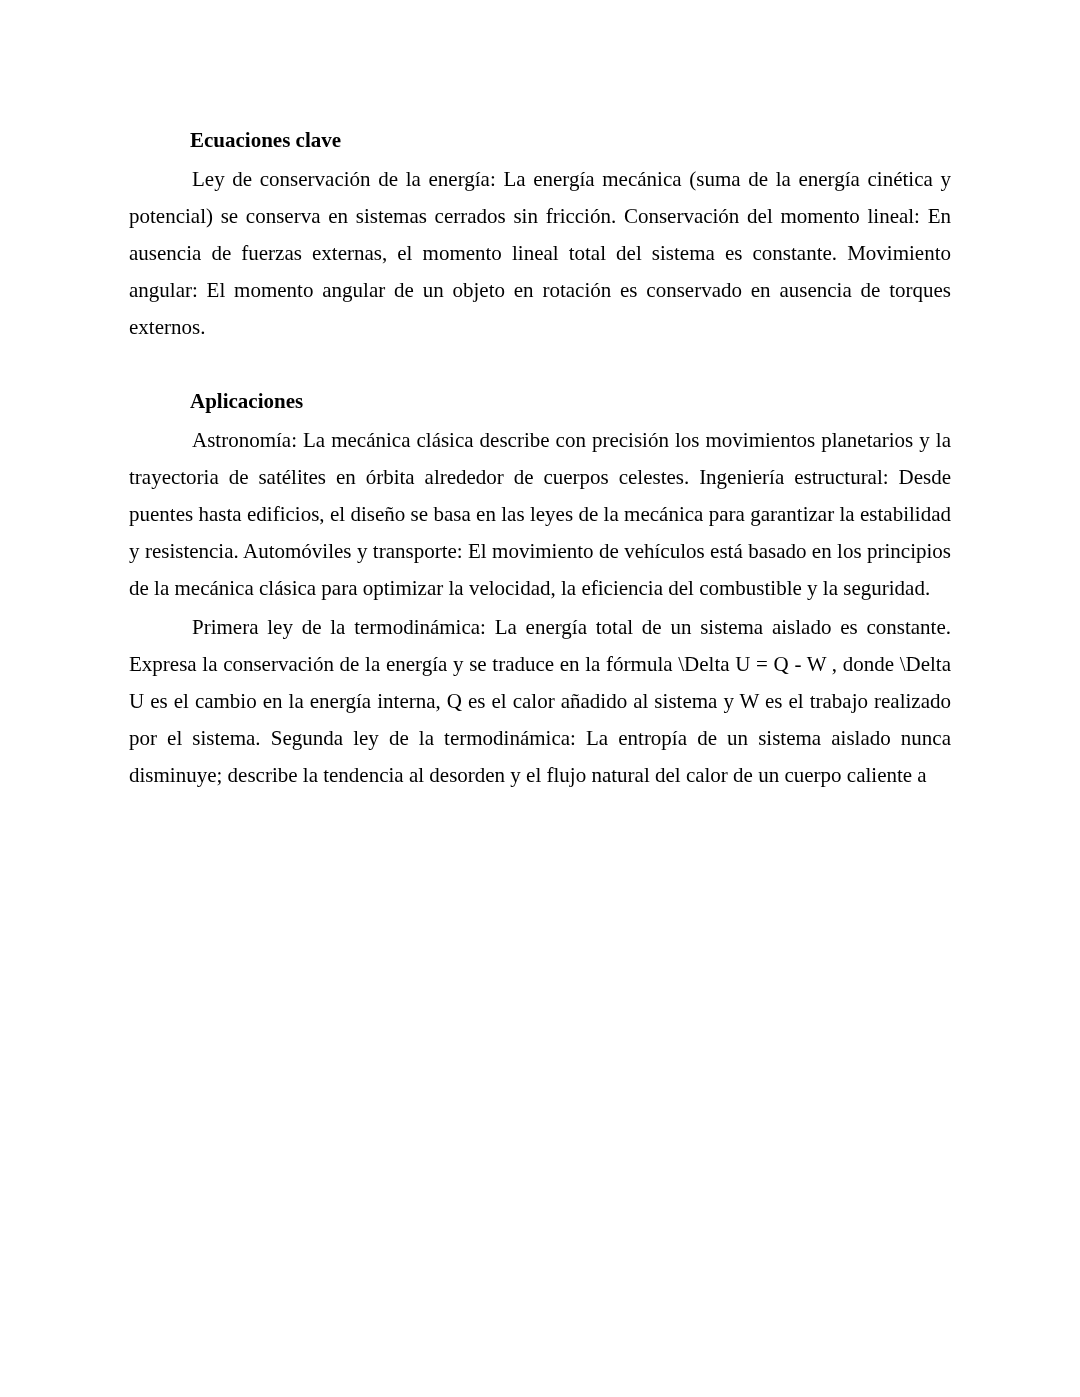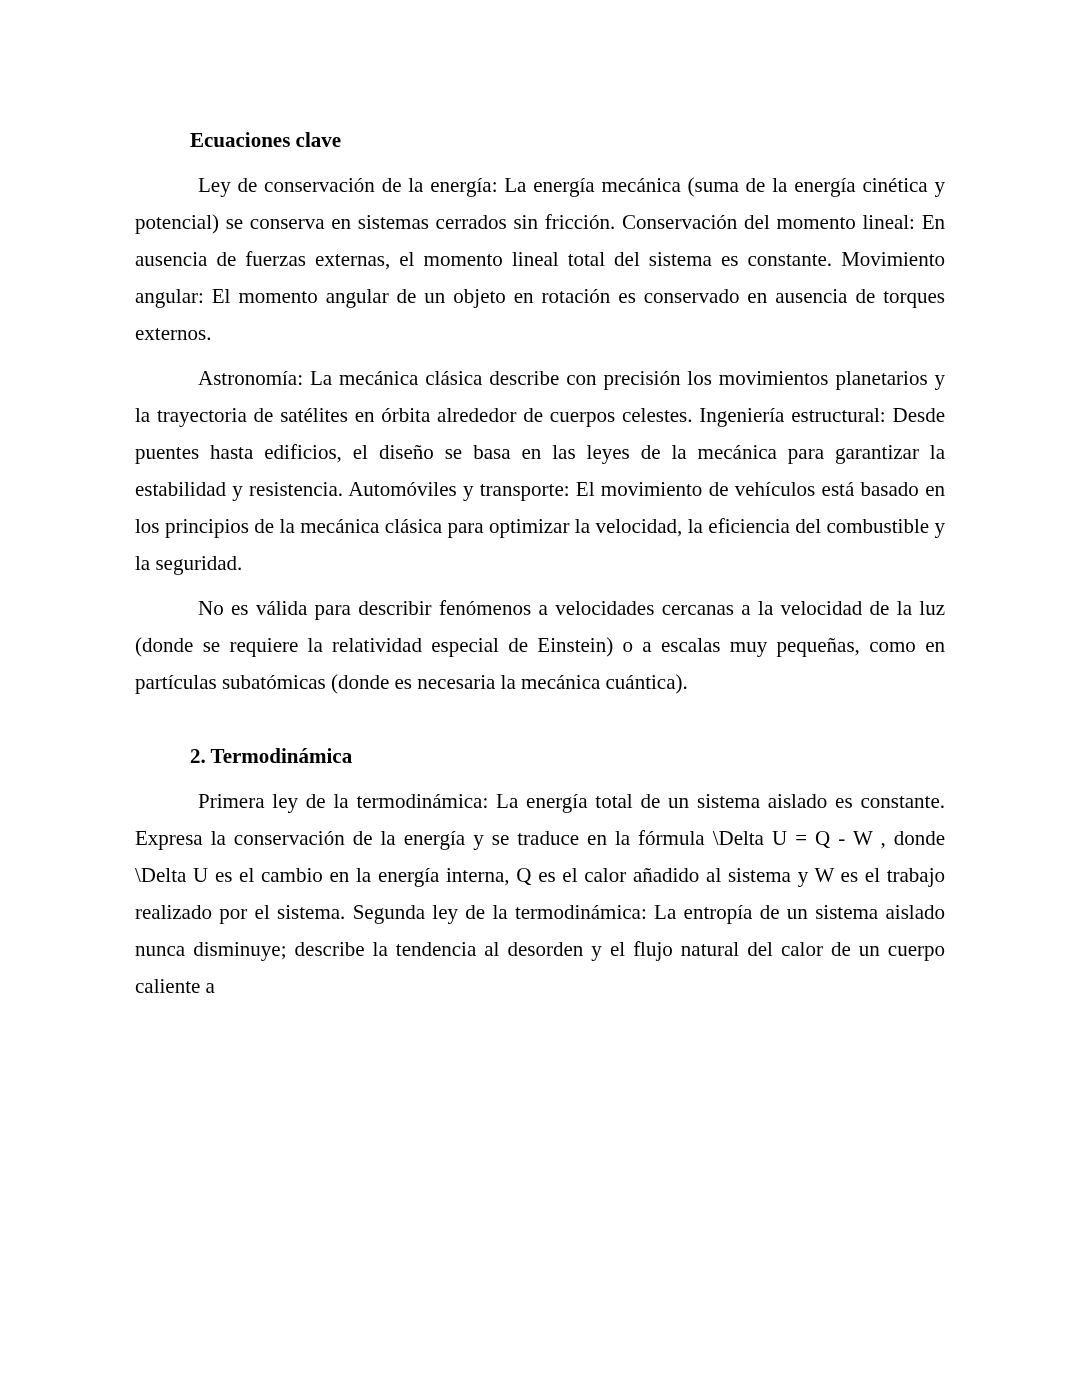--- a/index.html
+++ b/index.html
@@ -23,42 +23,41 @@
   .doc-heading {
     font-weight: bold;
     text-indent: 63px;
     margin: 37px 0 0 0;
     text-align: left;
   }
   .doc-heading.first {
     margin-top: 0;
   }
   .doc-paragraph {
-    margin: 8px;
+    margin: 2px;
     text-align: justify;
     text-indent: 63px;
   }
   .gap-above {
     margin-top: 37px;
   }
 </style>
 </head>
 <body>
 
 <div class="page">
 
   <p class="doc-heading first">Ecuaciones clave</p>
 
   <p class="doc-paragraph">Ley de conservación de la energía: La energía mecánica (suma de la energía cinética y potencial) se conserva en sistemas cerrados sin fricción. Conservación del momento lineal: En ausencia de fuerzas externas, el momento lineal total del sistema es constante. Movimiento angular: El momento angular de un objeto en rotación es conservado en ausencia de torques externos.</p>
 
+  <p class="doc-heading">Aplicaciones</p>
 
   <p class="doc-paragraph">Astronomía: La mecánica clásica describe con precisión los movimientos planetarios y la trayectoria de satélites en órbita alrededor de cuerpos celestes. Ingeniería estructural: Desde puentes hasta edificios, el diseño se basa en las leyes de la mecánica para garantizar la estabilidad y resistencia. Automóviles y transporte: El movimiento de vehículos está basado en los principios de la mecánica clásica para optimizar la velocidad, la eficiencia del combustible y la seguridad.</p>
 
 
-  <p class="doc-paragraph">No es válida para describir fenómenos a velocidades cercanas a la velocidad de la luz (donde se requiere la relatividad especial de Einstein) o a escalas muy pequeñas, como en partículas subatómicas (donde es necesaria la mecánica cuántica).</p>
 
-  <p class="doc-heading">2. Termodinámica</p>
 
 
 
   <p class="doc-paragraph">Primera ley de la termodinámica: La energía total de un sistema aislado es constante. Expresa la conservación de la energía y se traduce en la fórmula  \Delta U = Q - W , donde  \Delta U  es el cambio en la energía interna,  Q  es el calor añadido al sistema y  W  es el trabajo realizado por el sistema. Segunda ley de la termodinámica: La entropía de un sistema aislado nunca disminuye; describe la tendencia al desorden y el flujo natural del calor de un cuerpo caliente a</p>
 
 </div>
 
 </body></html>

